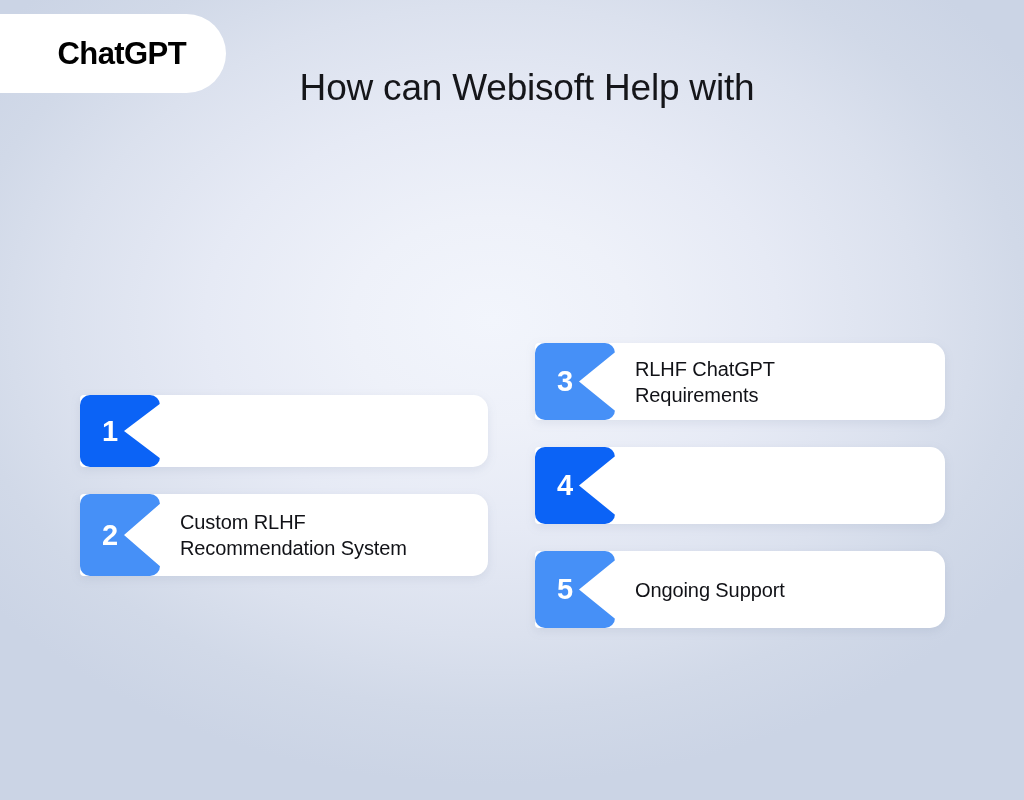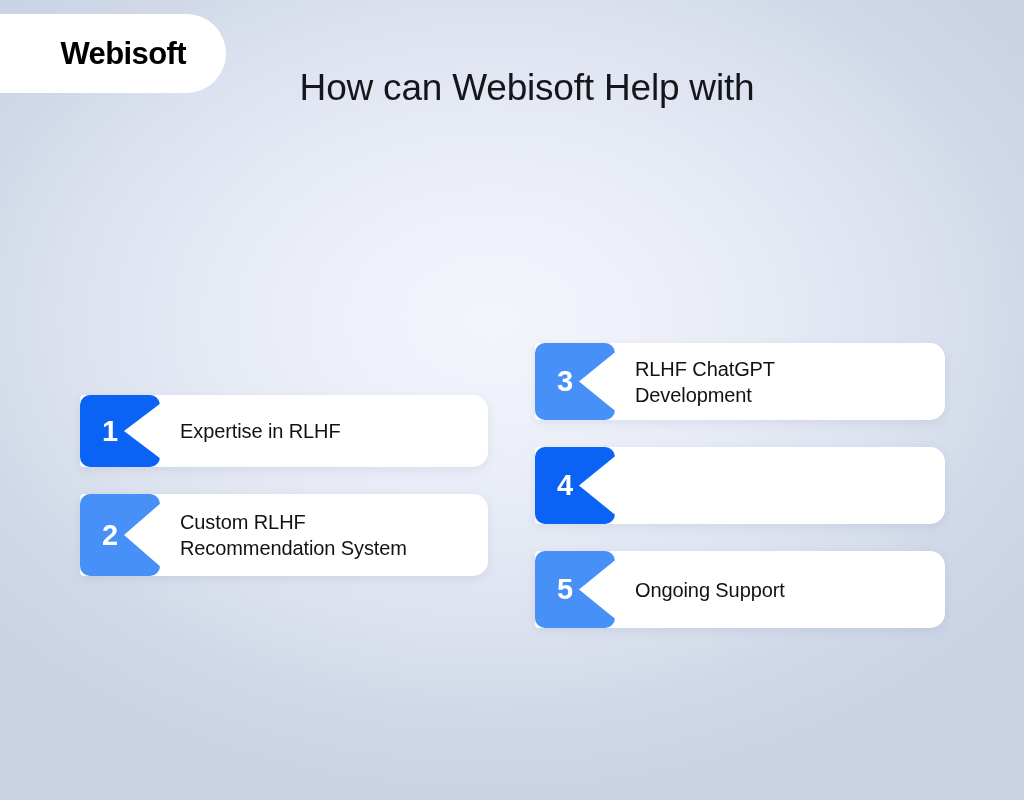--- a/index.html
+++ b/index.html
@@ -140,35 +140,34 @@
 
   .h72  { height: 72px; }
   .h82  { height: 82px; }
 </style>
 </head>
 <body>
 
 <div class="bg"></div>
 
 <div class="logo-pill">
-  <span class="logo-text">Webisoft</span>
+  <span class="logo-text">ChatGPT</span>
 </div>
 
 <div class="heading">
   <div class="heading-line1">How can Webisoft Help with</div>
 </div>
 
 <div class="col col-left">
 
   <div class="item h72">
     <div class="card"></div>
     <div class="badge" style="background-color: rgb(11, 99, 246);">
       <span class="badge-num">1</span>
     </div>
-    <div class="label">Expertise in RLHF</div>
   </div>
 
   <div class="item h82">
     <div class="card"></div>
     <div class="badge" style="background-color: rgb(70, 144, 247);">
       <span class="badge-num">2</span>
     </div>
     <div class="label">Custom RLHF
 Recommendation System</div>
   </div>
@@ -176,21 +175,21 @@
 </div>
 
 <div class="col col-right">
 
   <div class="item h77" style="height:77px">
     <div class="card"></div>
     <div class="badge" style="background-color: rgb(70, 144, 247);">
       <span class="badge-num">3</span>
     </div>
     <div class="label">RLHF ChatGPT
-Development</div>
+Requirements</div>
   </div>
 
   <div class="item" style="height:77px">
     <div class="card"></div>
     <div class="badge" style="background-color: rgb(11, 99, 246);">
       <span class="badge-num">4</span>
     </div>
   </div>
 
   <div class="item" style="height:77px">

